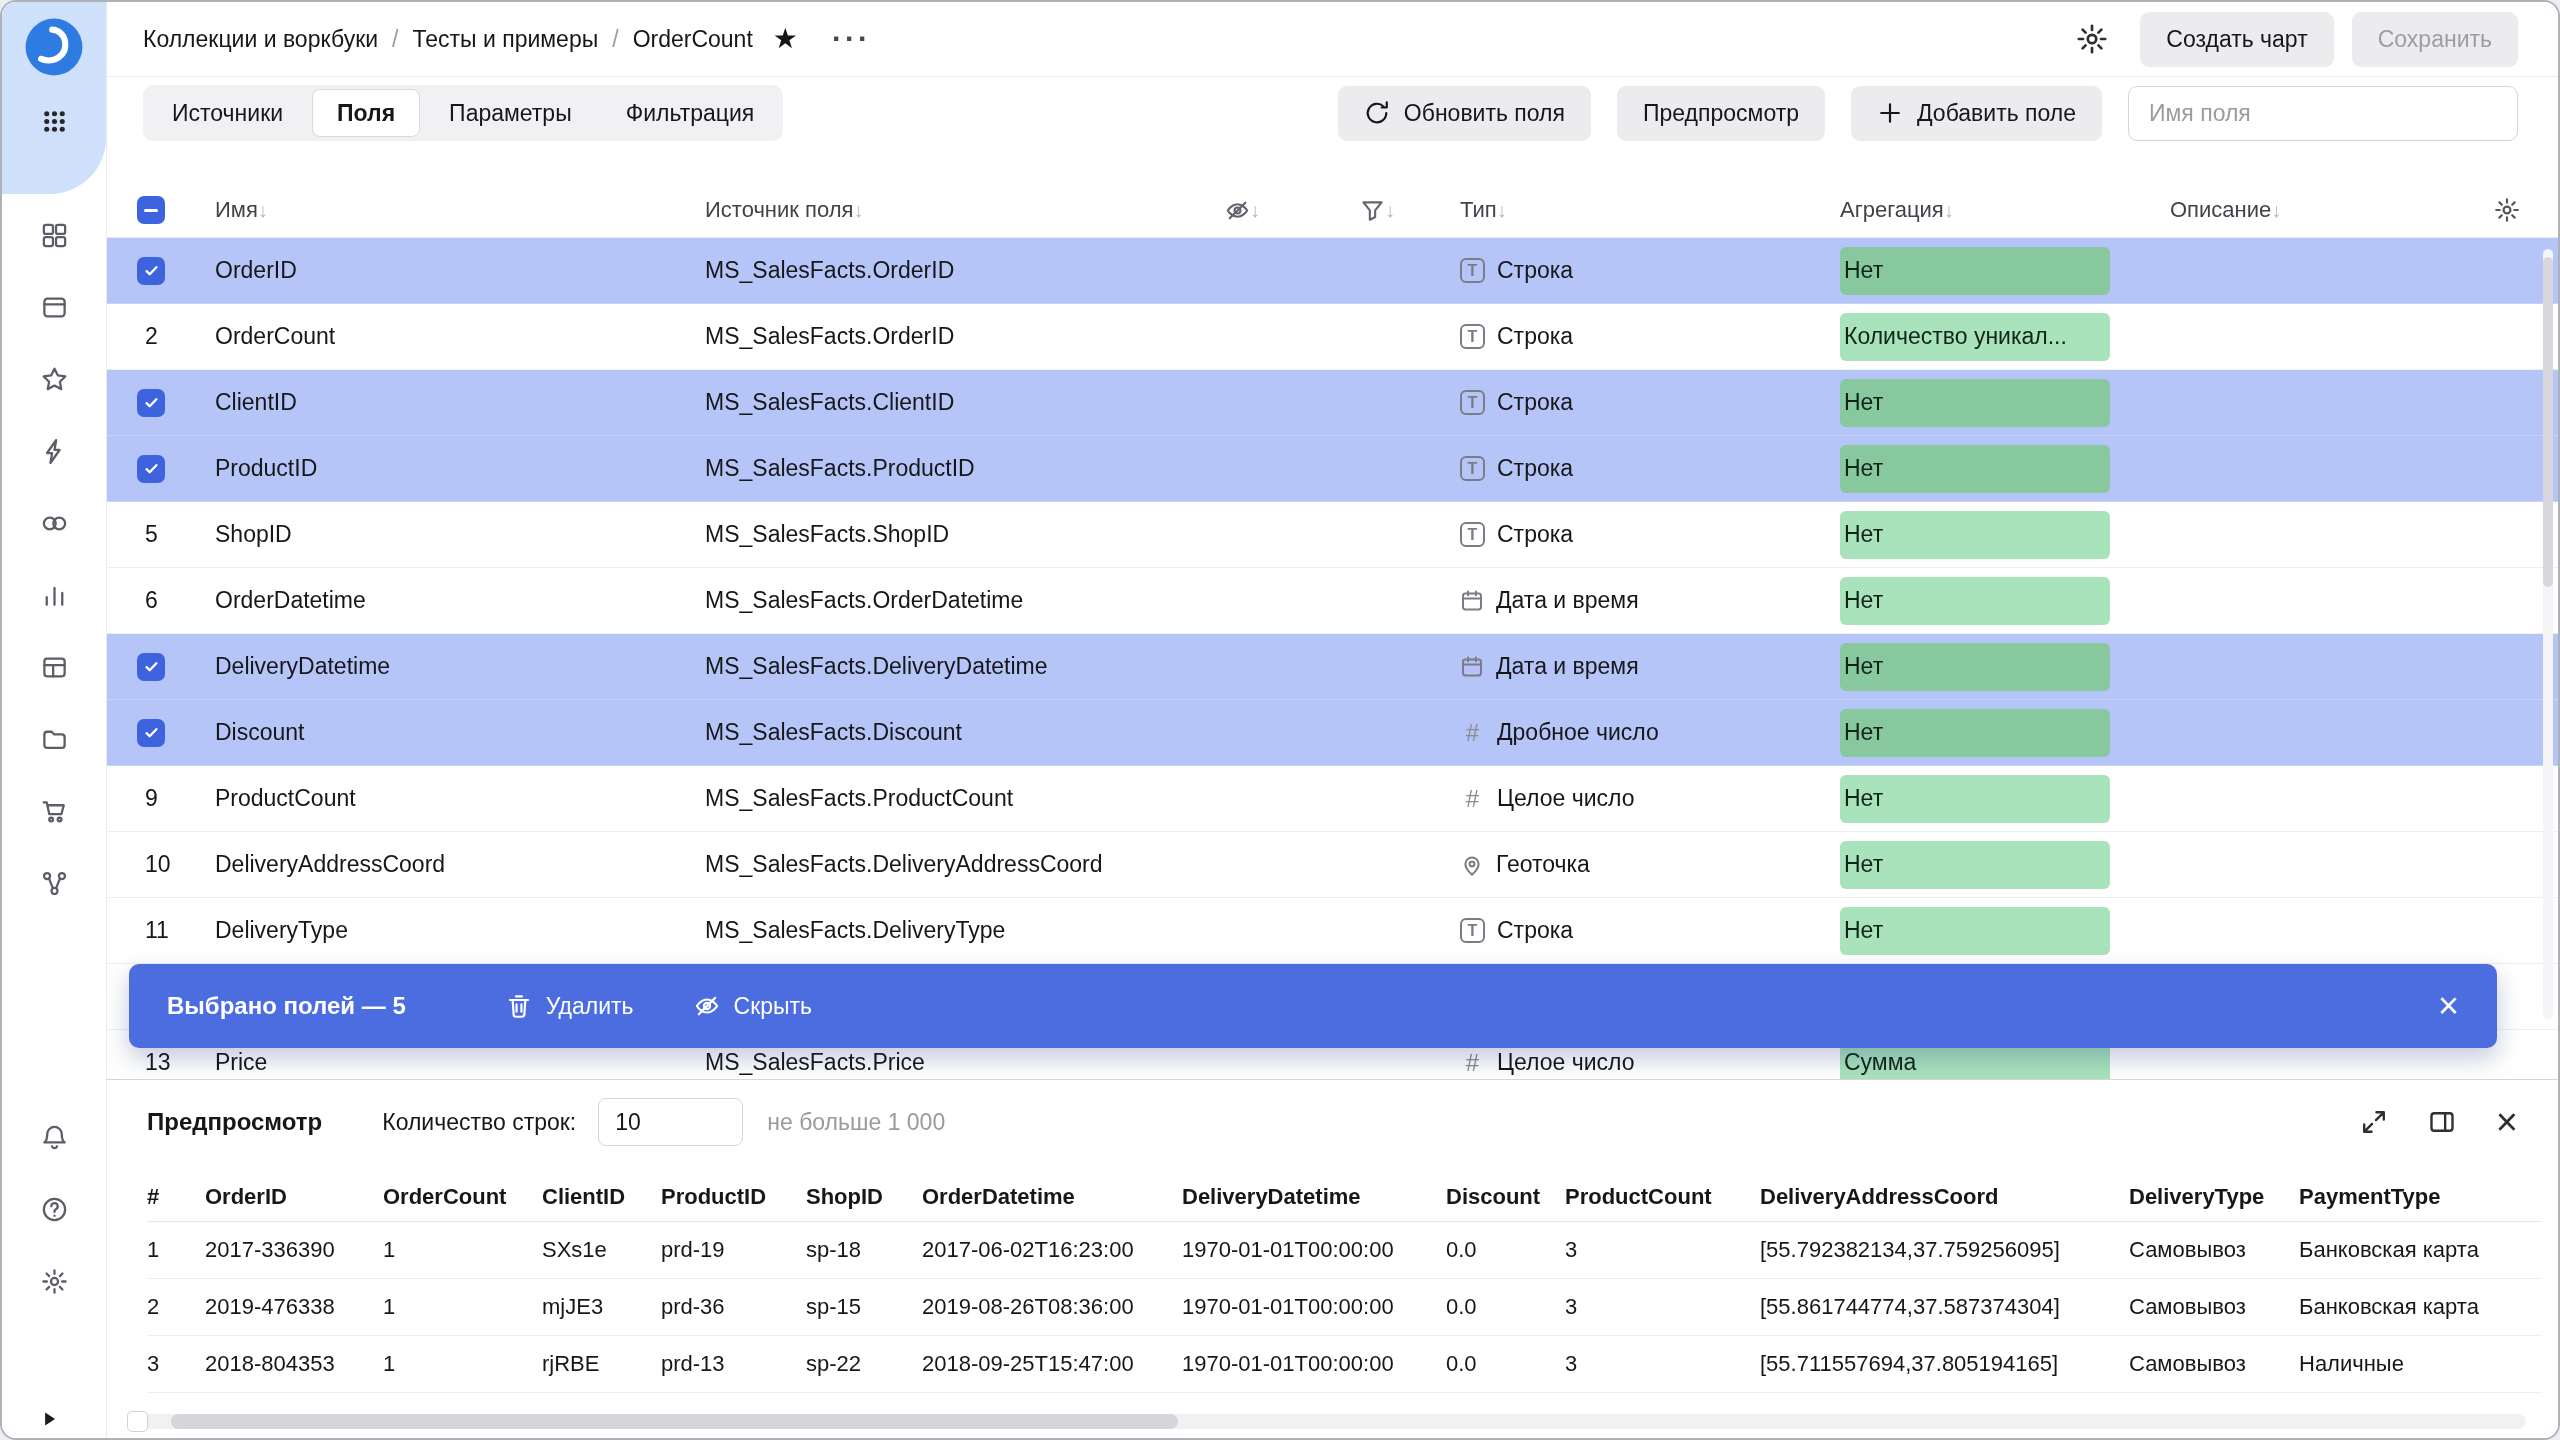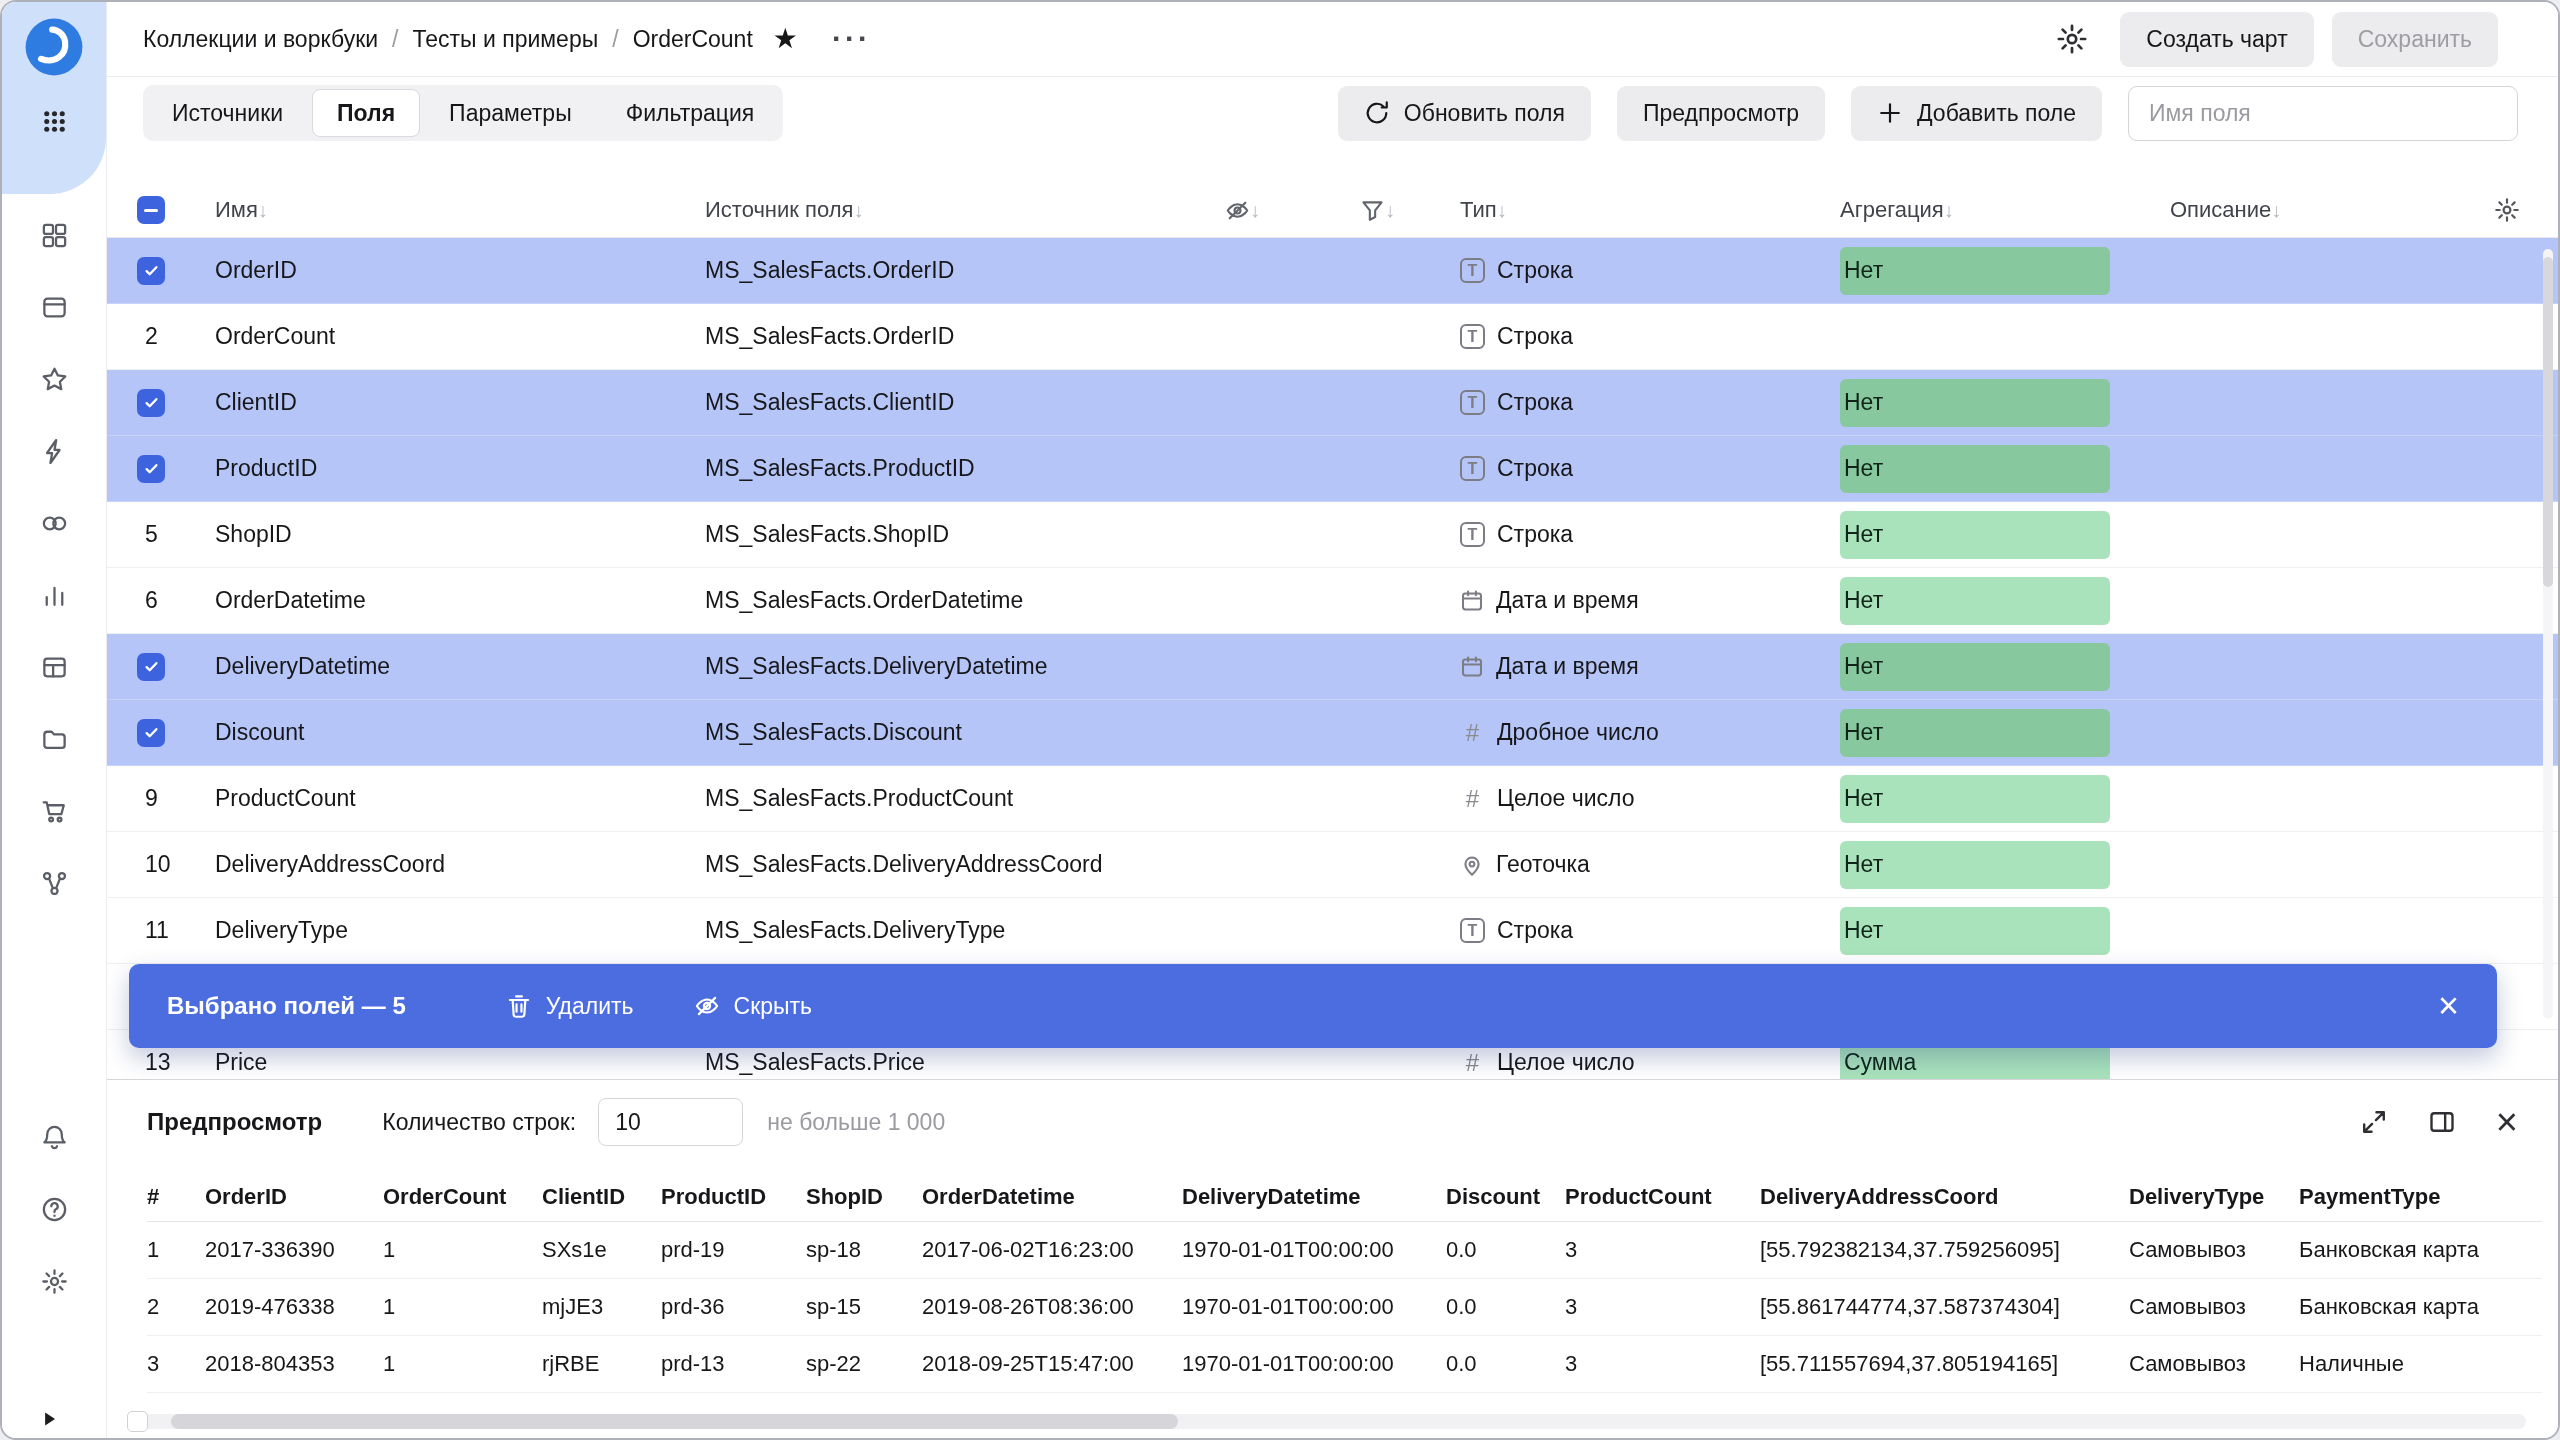--- a/index.html
+++ b/index.html
@@ -19,21 +19,21 @@
   .side-btn svg { width:27px; height:27px; display:block; }
   .side-btn.dark { color:#26262b; }
   .side-btn.play { color:#1c1c1f; justify-content:flex-start; padding-left:8px; }
   .side-btn.play svg { width:22px; height:22px; }
   .logo-btn { position:absolute; left:50%; transform:translateX(-50%); top:14px; width:62px; height:62px; }
   .logo-btn svg { width:62px; height:62px; display:block; }
 
   
   .topbar { position:absolute; left:105px; right:0; top:0; height:75px;
             border-bottom:1px solid #ececf0; display:flex; align-items:center;
-            padding:0 60px 0 36px; background:#fff; z-index:5; }
+            padding:0 40px 0 36px; background:#fff; z-index:5; }
   .breadcrumb { display:flex; align-items:center; font-size:23px; white-space:nowrap; }
   .bc-item { color:#17171a; cursor:pointer; }
   .bc-sep { color:#9b9ba1; margin:0 14px; }
   .fav { font-size:28px; margin-left:20px; color:#17171a; cursor:pointer; line-height:1; }
   .more { font-size:30px; font-weight:bold; color:#46474c; margin-left:34px; letter-spacing:3px; cursor:pointer; line-height:0.6; }
   .top-actions { margin-left:auto; display:flex; align-items:center; gap:18px; }
   .gear-top { width:32px; height:32px; color:#2e2e33; margin-right:14px; cursor:pointer; }
   .gear-top svg { width:32px; height:32px; }
   .btn { height:55px; padding:0 26px; border-radius:9px; background:#ececee; border:none;
          font-family:inherit; font-size:23px; color:#17171a; display:inline-flex; align-items:center;
@@ -385,20 +385,21 @@
     <div class="fc">OrderCount</div>
     <div class="fc">MS_SalesFacts.OrderID</div>
     <div class="fc"></div>
     <div class="fc"></div>
     <div class="fc typec">
             <span style="display:inline-flex;align-items:center;gap:12px">
               <span class="type-box">T</span>
               <span>Строка</span>
             </span>
           </div>
+    <div class="fc"><span class="agg">Количество уникал...</span></div>
     <div class="fc"></div>
     <div class="fc"></div>
         </div>
         <div class="fgrid frow selected">
     <div class="fc cbc">
             <span class="cb">
               <svg xmlns="http://www.w3.org/2000/svg" viewBox="0 0 16 16" fill="none" stroke="#ffffff" stroke-width="2.2" stroke-linecap="round" stroke-linejoin="round">
                 <path d="M3.4 8.6l2.9 2.9 6.3-6.6"></path>
               </svg>
             </span>

